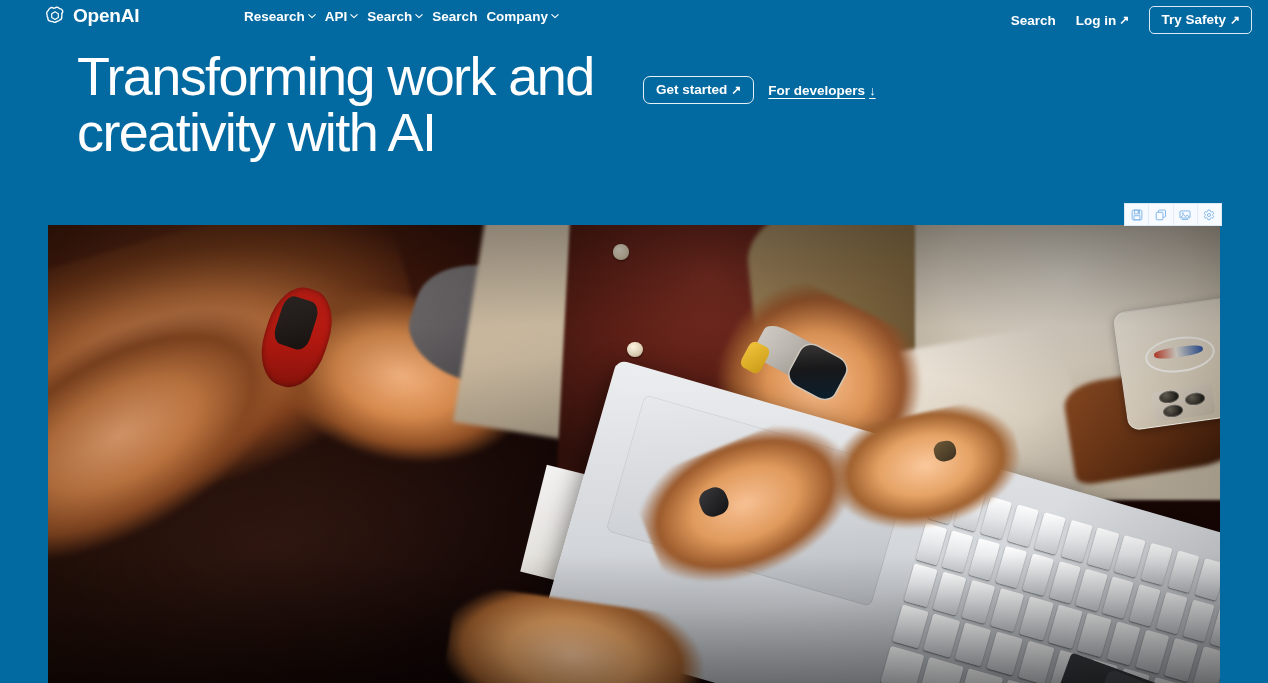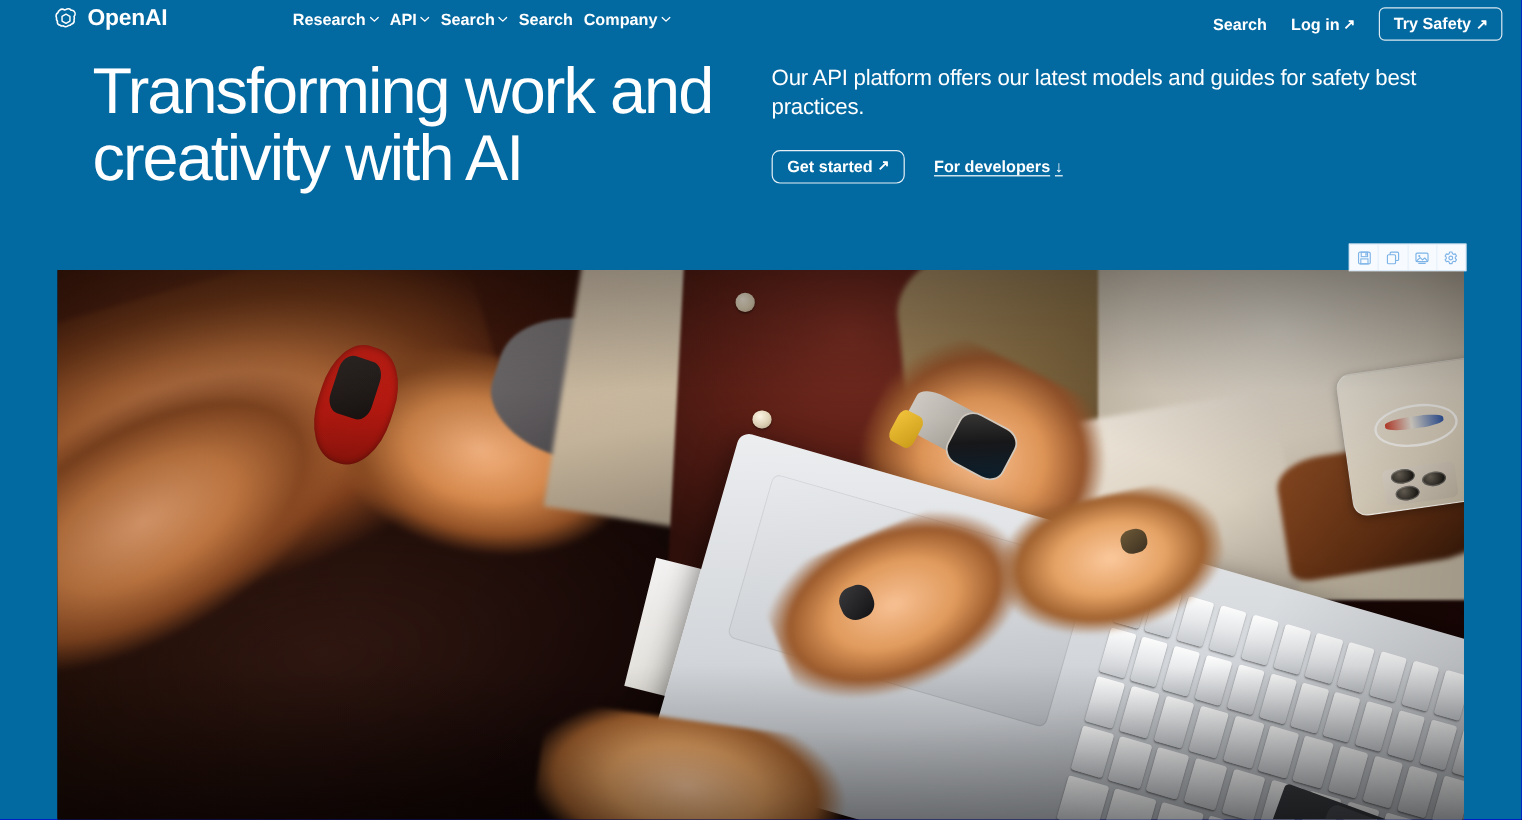--- a/index.html
+++ b/index.html
@@ -76,21 +76,21 @@
     margin-left:33px;
   }
   .hero-right { position:absolute; left:643px; top:9px; width:580px; }
   .hero-desc {
     color:#fff; font-size:18.5px; font-weight:400;
     line-height:1.32; letter-spacing:-0.2px;
     width:570px;
   }
   .hero-actions {
     margin-top:23px;
-    display:flex; align-items:center; gap:24px;
+    display:flex; align-items:center; gap:14px;
   }
   .btn-pill {
     border:1.5px solid rgba(255,255,255,0.9);
     border-radius:7px;
     color:#fff; background:transparent;
     font-size:13.5px; font-weight:700;
     padding:5px 12px 6px 12px;
     display:inline-flex; align-items:center; gap:4px;
     white-space:nowrap; cursor:pointer;
     font-family:"Liberation Sans", sans-serif;
@@ -449,21 +449,20 @@
         <span>Try Safety</span>
         <span class="arrow-ne">↗</span>
       </button>
     </div>
   </header>
 
   <section class="hero">
     <h1 class="hero-title">Transforming work and creativity with AI</h1>
 
     <div class="hero-right">
-      <p class="hero-desc">Our API platform offers our latest models and guides for safety best practices.</p>
       <div class="hero-actions">
         <button class="btn-pill">
           <span>Get started</span>
           <span class="arrow-ne">↗</span>
         </button>
         <a class="link-underline" href="#">
           <span>For developers</span>
           <span class="arrow-dn">↓</span>
         </a>
       </div>

